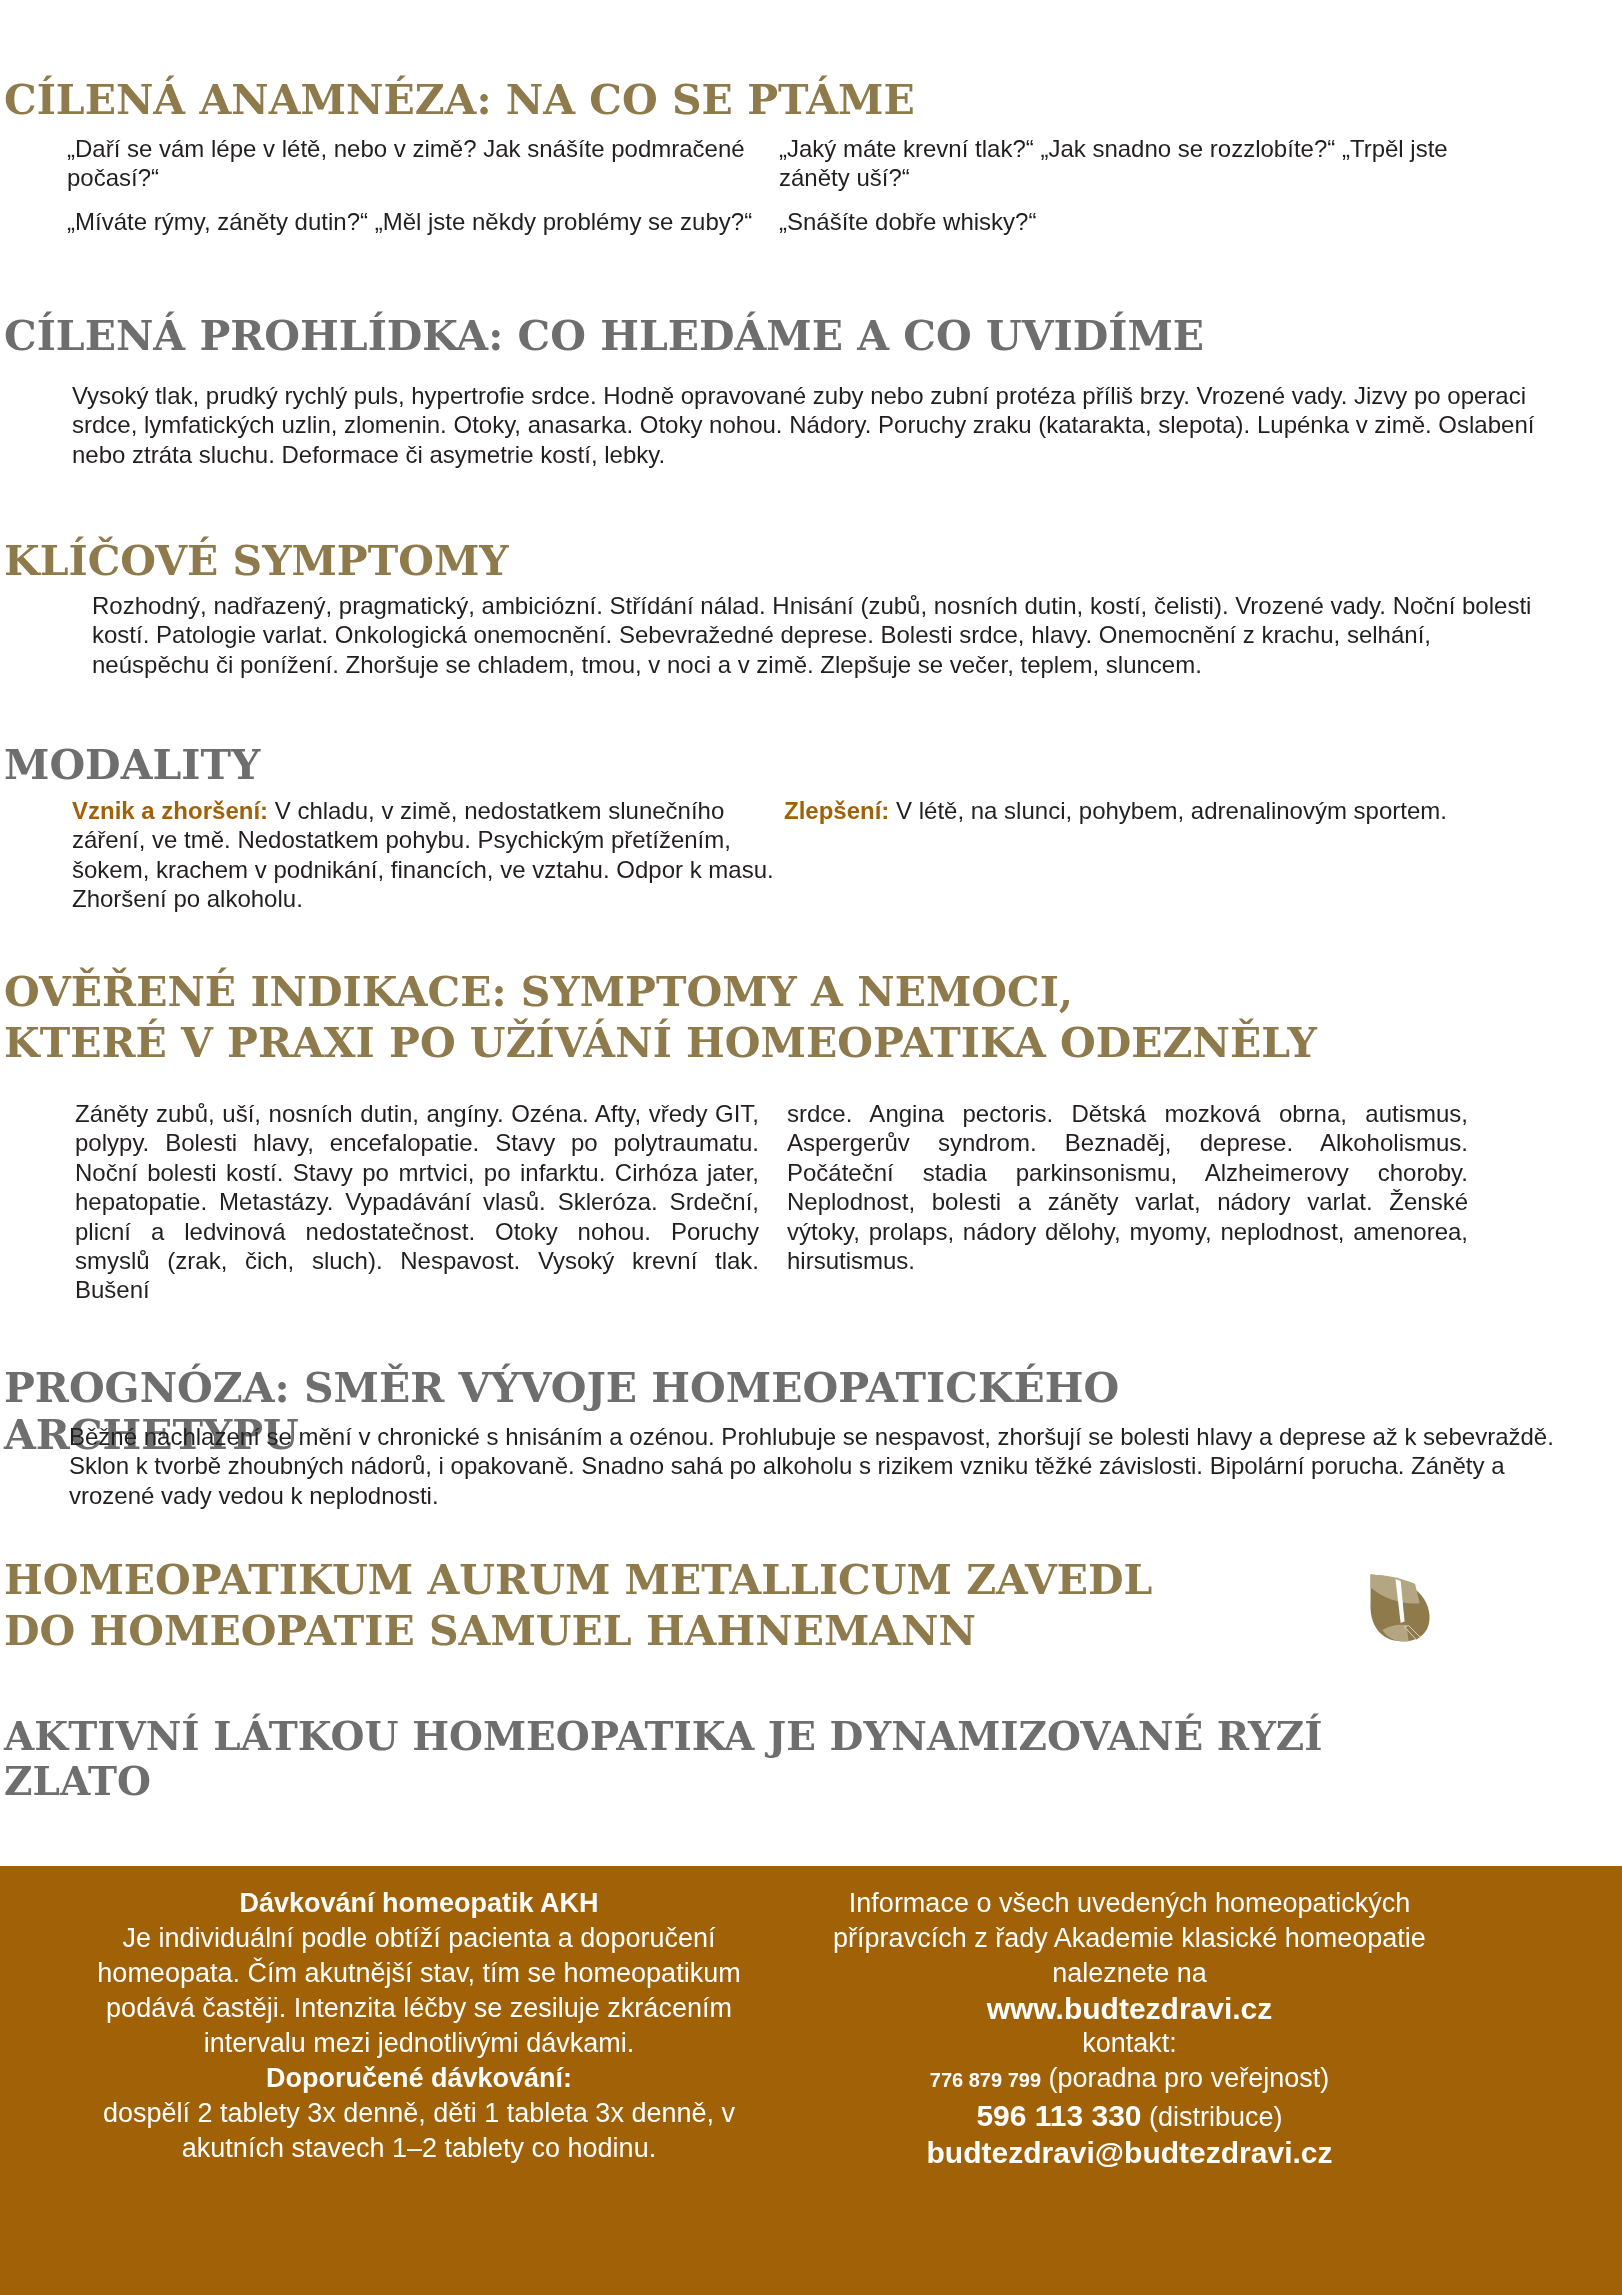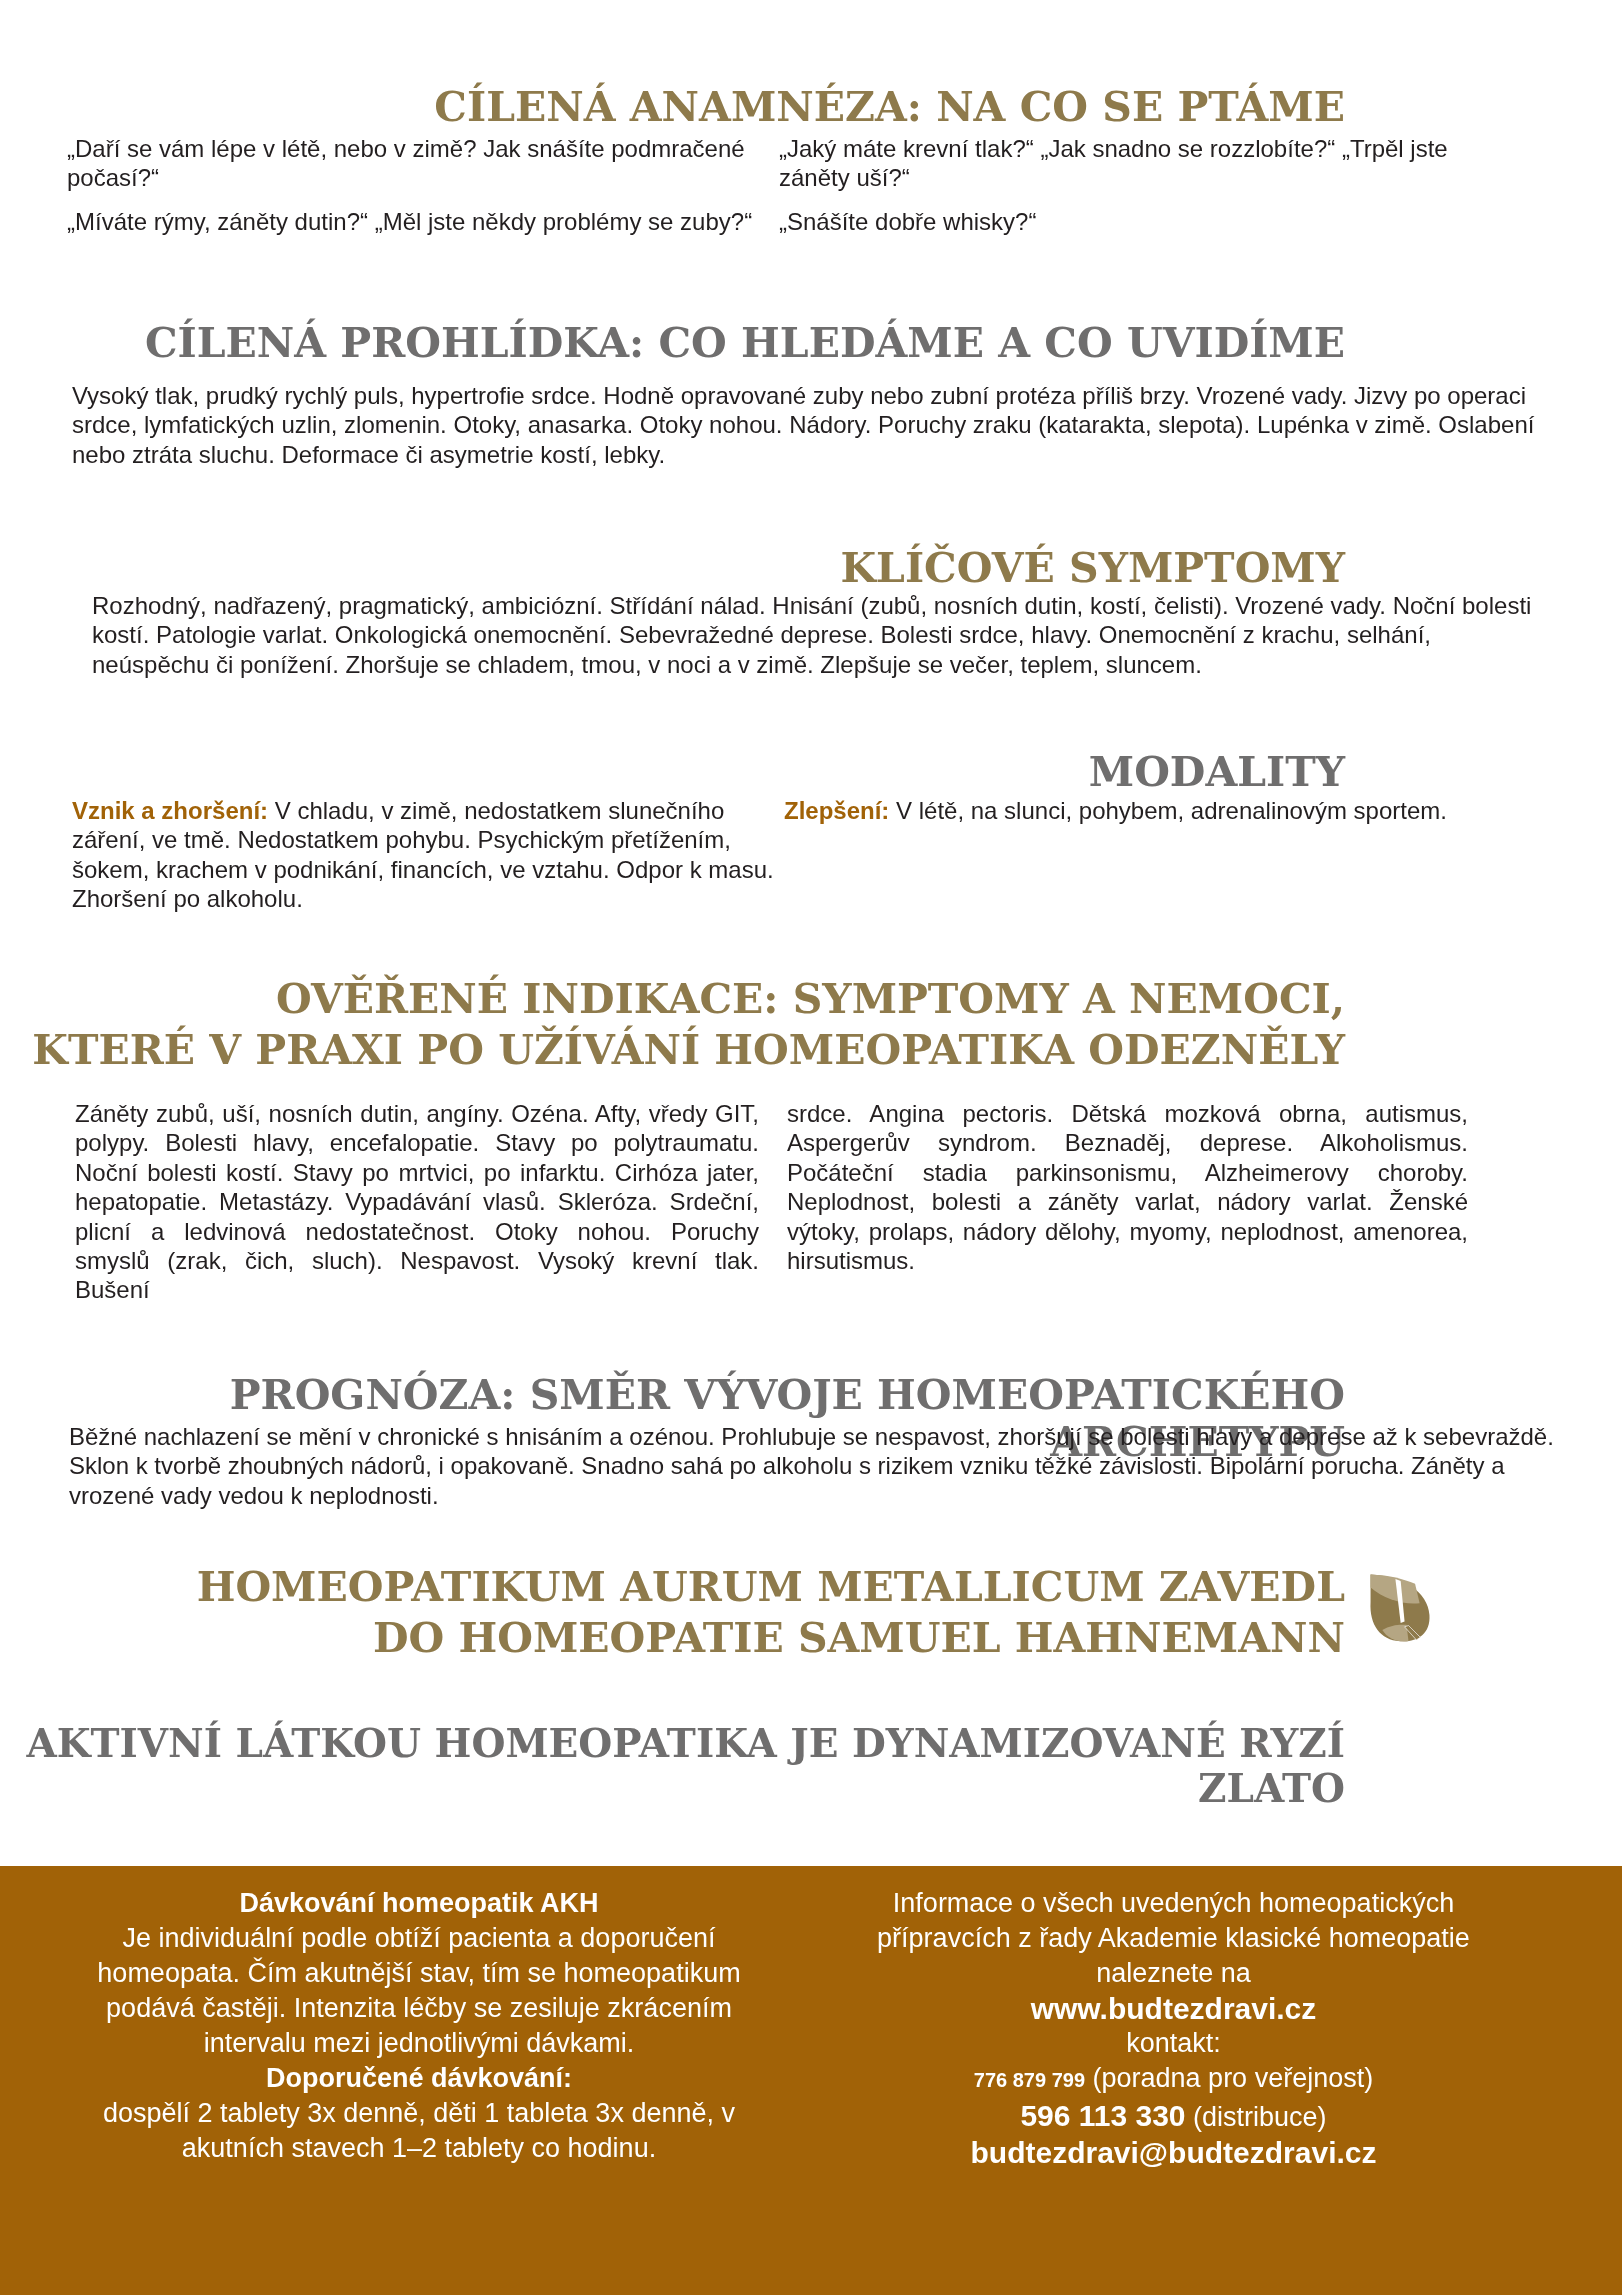--- a/index.html
+++ b/index.html
@@ -1,20 +1,20 @@
 <!DOCTYPE html>
 <html style="font-size:10.5px"><head>
 <meta charset="utf-8">
 <style>
   html, body { margin: 0; padding: 0; background: #ffffff; }
   body { width: 1623px; height: 2295px; position: relative; overflow: hidden;
          font-family: "Liberation Sans", "DejaVu Sans", sans-serif; color: #231f20; }
-  .h { position: absolute; left: 0; width: 1334px; text-align: right;
+  .h { position: absolute; left: 0; width: 1334px; text-align: left;
        font-family: "DejaVu Serif", "Liberation Serif", serif; font-weight: bold;
-       letter-spacing: 0px; line-height: 1.15; margin: 11px; }
+       letter-spacing: 0px; line-height: 1.15; margin: 4px; }
   .gold { color: #8e7a4b; }
   .gray { color: #6f6e6e; }
   .txt { position: absolute; font-size: 24px; line-height: 29.4px; margin: 0; }
   .center { text-align: left; }
   .justify { text-align: justify; text-align-last: left; }
   .lbl-gold { color: #a16207; font-weight: bold; }
   .lbl-gray { color: #a16207; font-weight: bold; }
   .q { margin: 0 0 14.4px 0; }
   .footer { position: absolute; left: 0; top: 1866px; width: 1623px; height: 429px; background: #a16207; color: #ffffff; }
   .fcol { position: absolute; top: 19.6px; text-align: center; font-size: 27px; line-height: 35px; }
@@ -69,21 +69,21 @@
 
 <h2 class="h gray" style="top:1710px;font-size:39px;">AKTIVNÍ LÁTKOU HOMEOPATIKA JE DYNAMIZOVANÉ RYZÍ ZLATO</h2>
 
 <div class="footer">
   <div class="fcol" style="left:72px;width:694px;">
     <p class="b">Dávkování homeopatik AKH</p>
     <p style="padding:0 5.2px;">Je individuální podle obtíží pacienta a doporučení homeopata. Čím akutnější stav, tím se homeopatikum podává častěji. Intenzita léčby se zesiluje zkrácením intervalu mezi jednotlivými dávkami.</p>
     <p class="b">Doporučené dávkování:</p>
     <p style="padding:0 7.9px;">dospělí 2 tablety 3x denně, děti 1 tableta 3x denně, v akutních stavech 1–2 tablety co hodinu.</p>
   </div>
-  <div class="fcol" style="left:833px;width:681px;">
+  <div class="fcol" style="left:789px;width:681px;">
     <p style="padding:0 13px;">Informace o všech uvedených homeopatických přípravcích z řady Akademie klasické homeopatie naleznete na</p>
     <p class="b" style="font-size:30px;">www.budtezdravi.cz</p>
     <p>kontakt:</p>
     <p><span class="b" style="font-size:20px;">776 879 799</span><span> (poradna pro veřejnost)</span></p>
     <p><span class="b" style="font-size:30px;">596 113 330</span><span> (distribuce)</span></p>
     <p class="b" style="font-size:30px;">budtezdravi@budtezdravi.cz</p>
   </div>
 </div>
 
 

